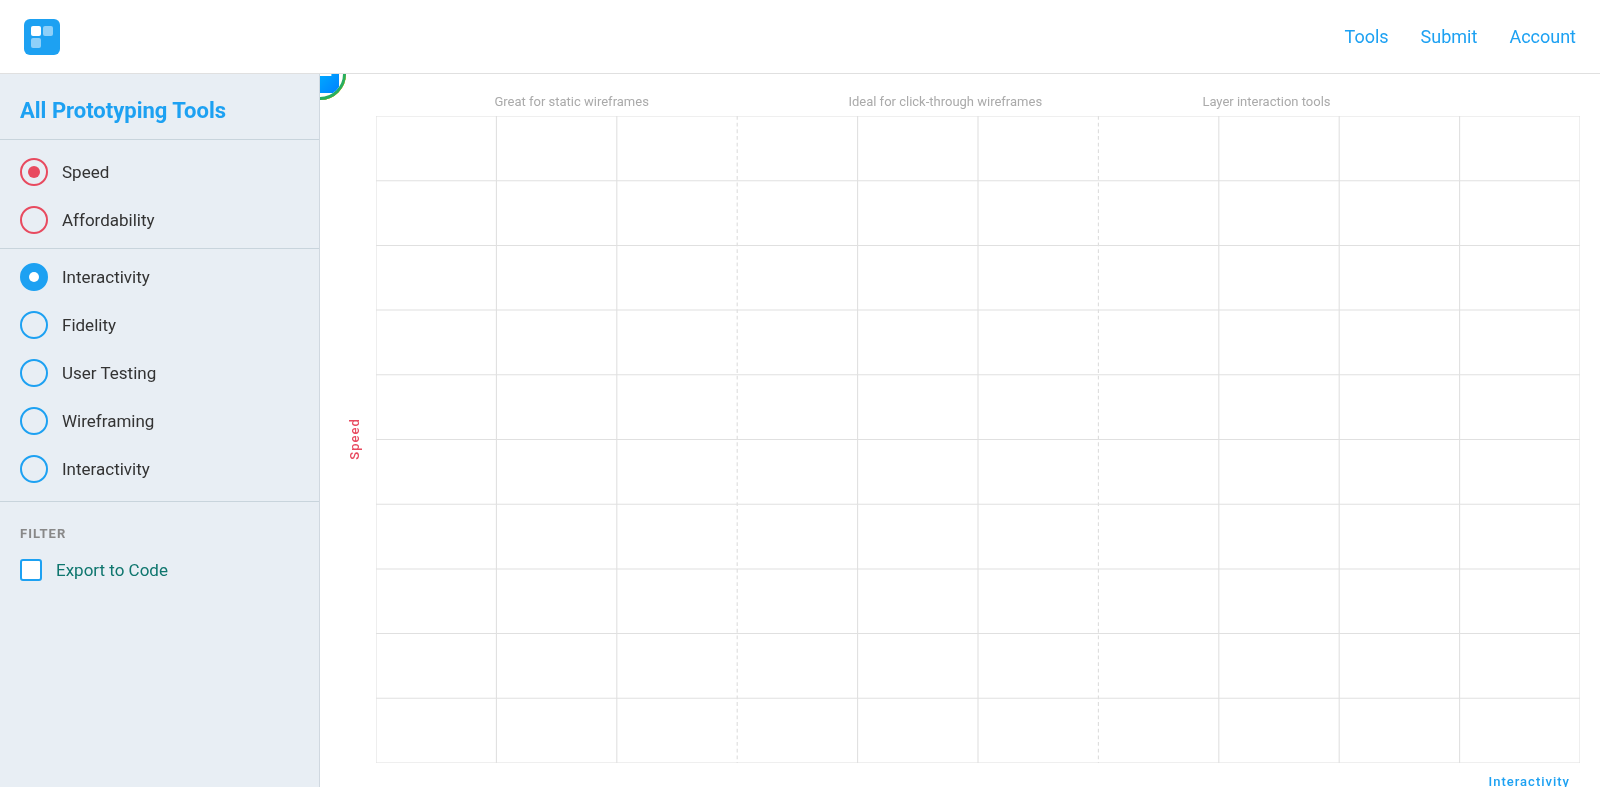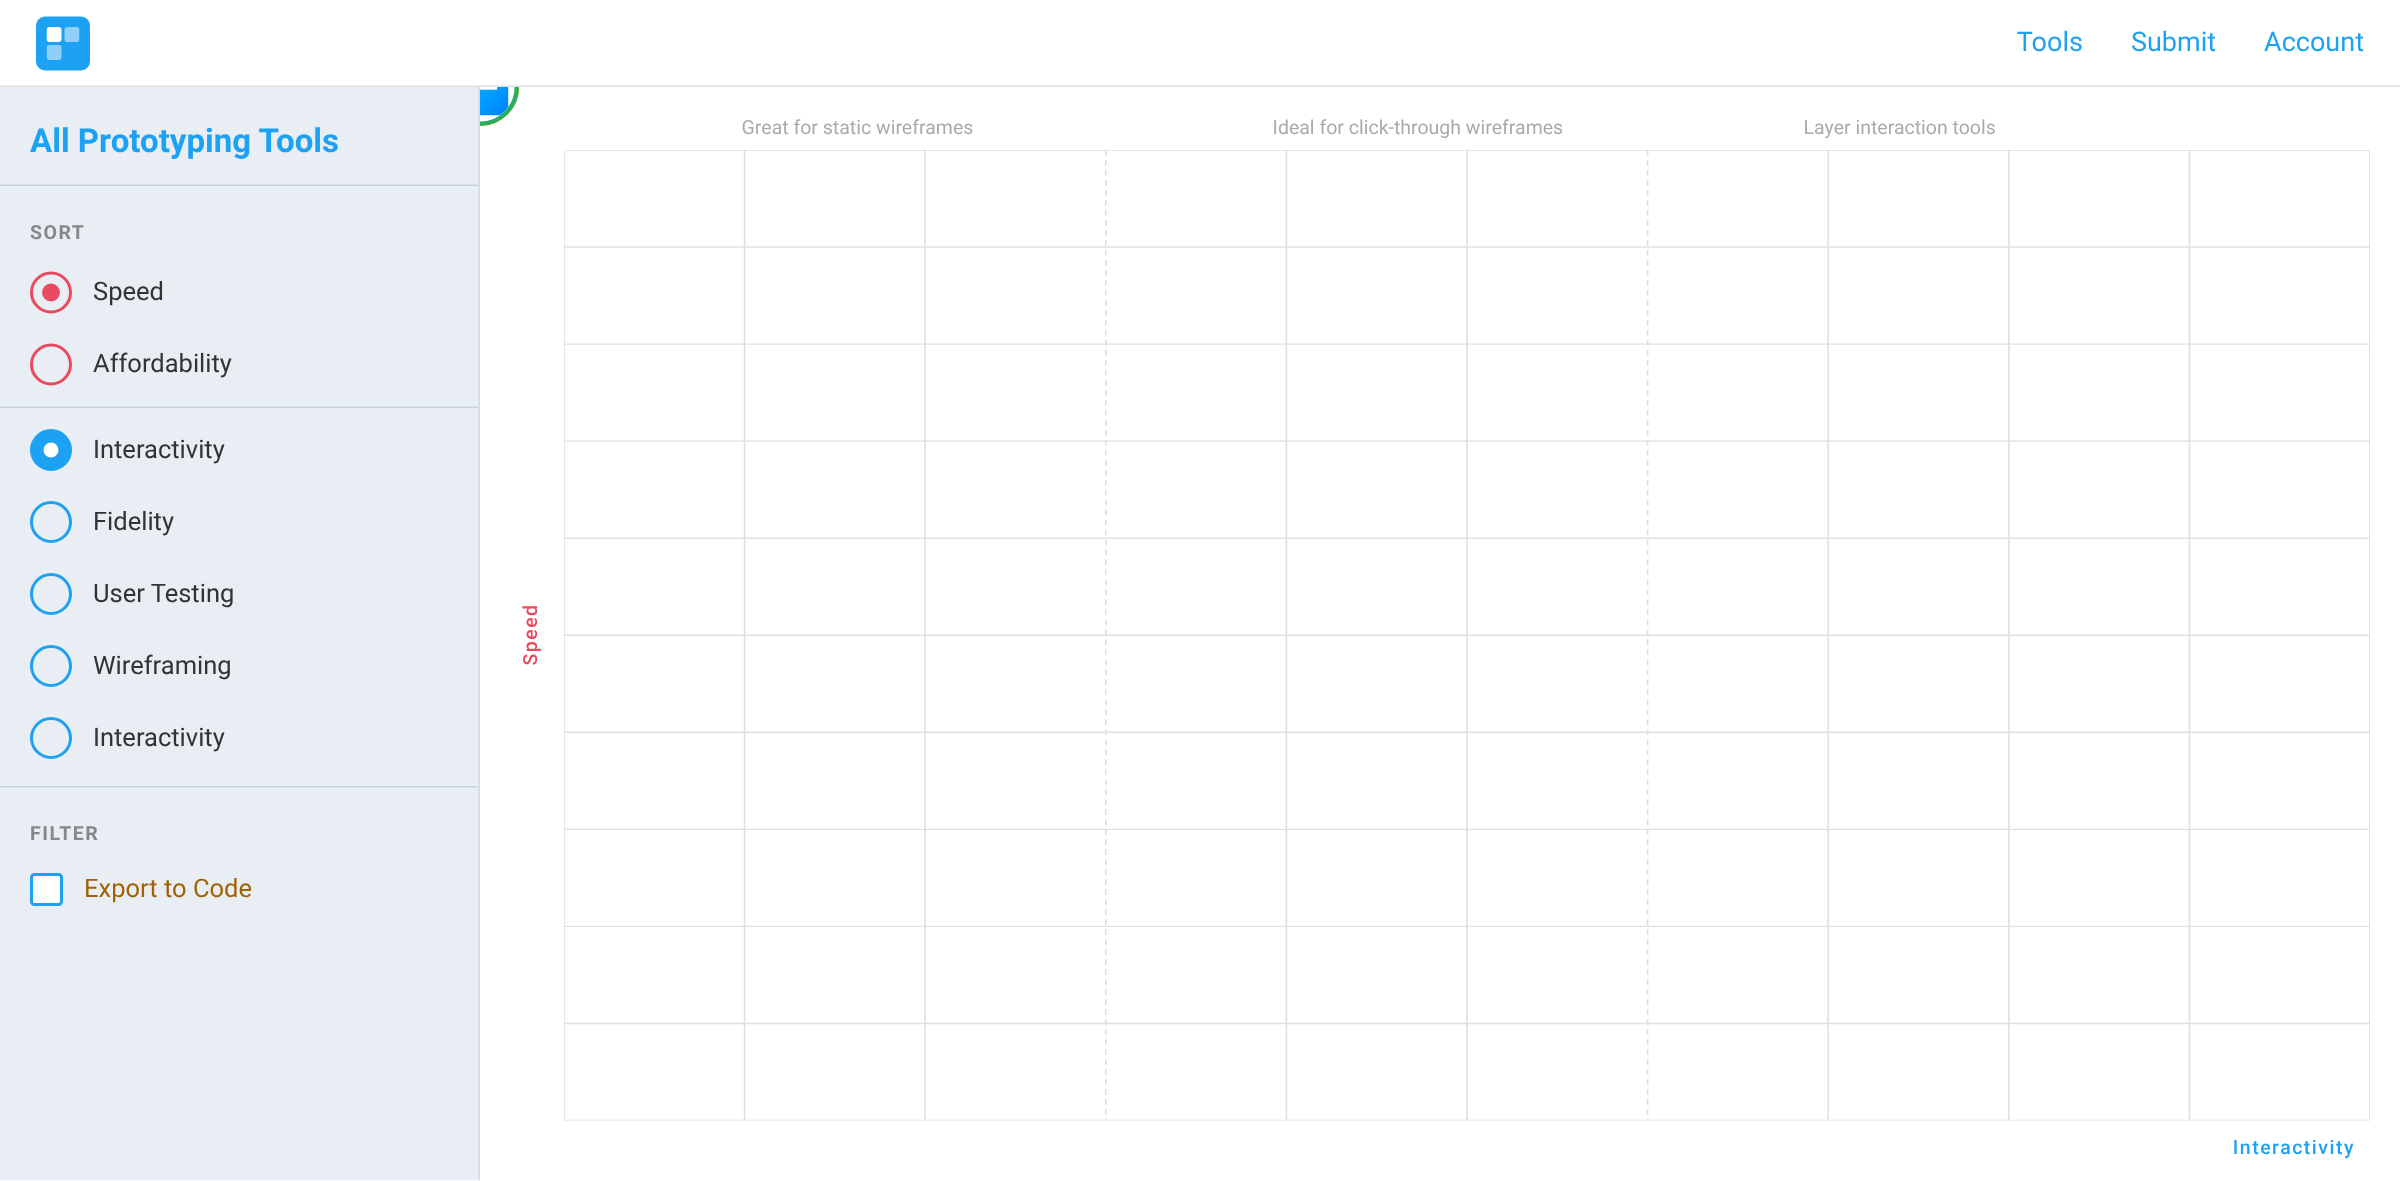--- a/index.html
+++ b/index.html
@@ -4,21 +4,21 @@
   <style>
     * { box-sizing: border-box; margin: 0; padding: 0; }
     body { font-family: -apple-system, BlinkMacSystemFont, 'Segoe UI', Roboto, sans-serif; background: #fff; overflow: hidden; }
 
     
     .header {
       display: flex;
       align-items: center;
       justify-content: space-between;
       padding: 0 24px;
-      height: 58px;
+      height: 74px;
       border-bottom: 1px solid #e0e0e0;
       background: #fff;
     }
     .header-logo {
       width: 36px;
       height: 36px;
       background: #1da1f2;
       border-radius: 6px;
       display: flex;
       align-items: center;
@@ -112,21 +112,21 @@
     }
     .checkbox-icon {
       width: 22px;
       height: 22px;
       border: 2px solid #1da1f2;
       border-radius: 3px;
       background: #fff;
     }
     .filter-label {
       font-size: 17px;
-      color: #a16207;
+      color: #0f766e;
     }
 
     
     .tool-node {
       position: absolute;
       border-radius: 50%;
       display: flex;
       align-items: center;
       justify-content: center;
       font-weight: bold;
@@ -152,21 +152,20 @@
     <a>Account</a>
   </div>
 </div>
 
 <div class="layout">
 
   <div class="sidebar">
     <div class="sidebar-title">All Prototyping Tools</div>
     <div class="sidebar-divider"></div>
 
-    <div class="sidebar-section-label">SORT</div>
 
     <div class="sidebar-item">
       <div class="radio-icon radio-filled">
         <div class="radio-inner"></div>
       </div>
       <span class="sidebar-item-label">Speed</span>
     </div>
 
     <div class="sidebar-item">
       <div class="radio-icon radio-ring" style="border-width:2.5px; background: transparent;">

